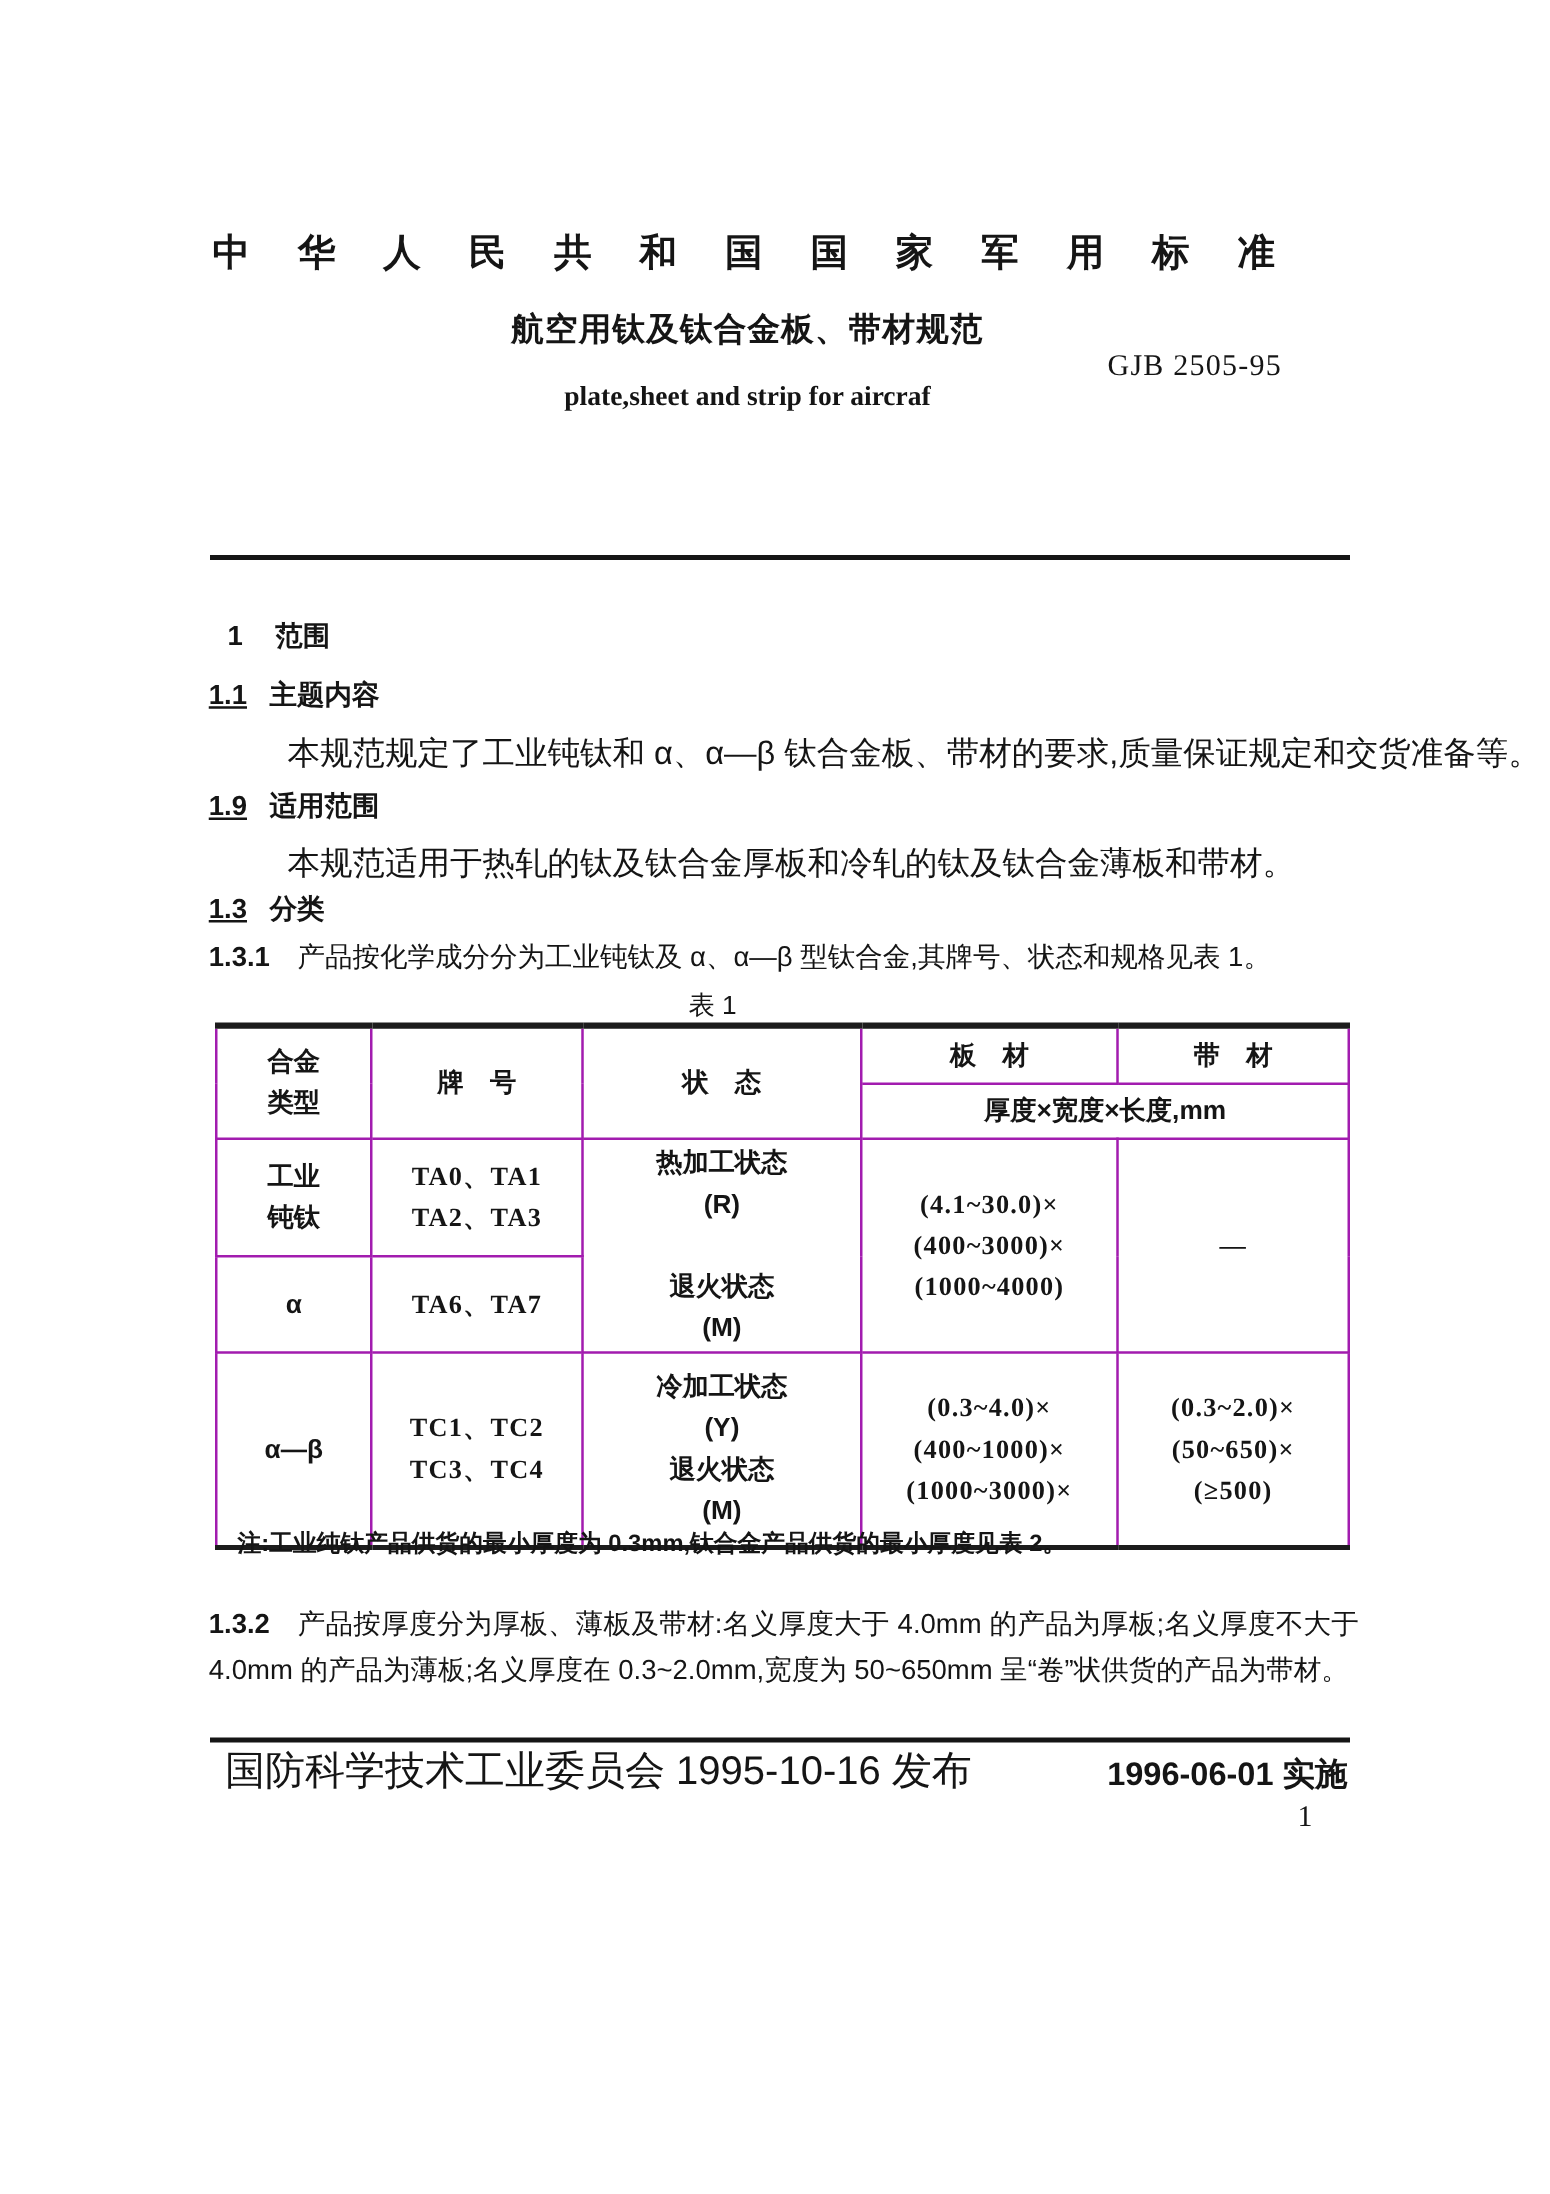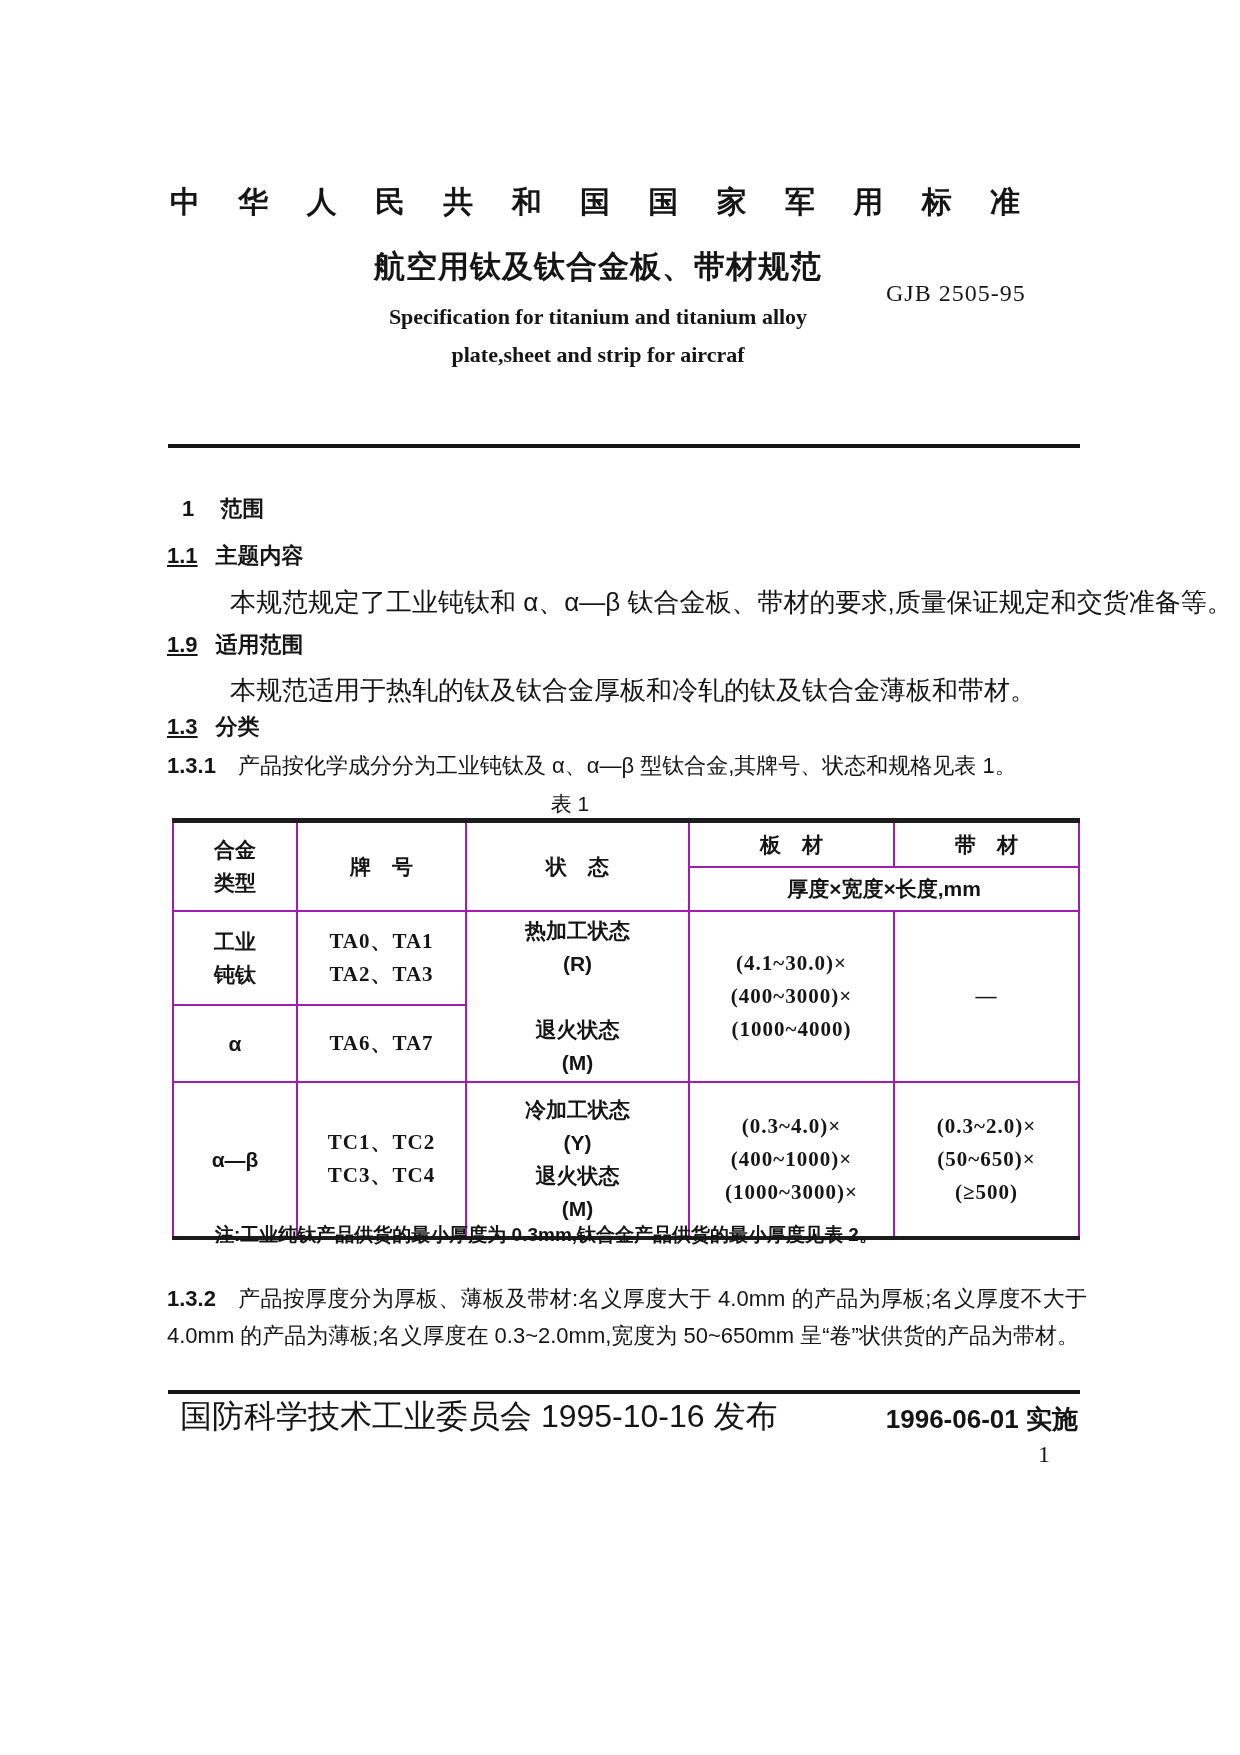--- a/index.html
+++ b/index.html
@@ -16,21 +16,21 @@
   .national-title{
     top:182px;left:170px;width:856px;
     text-align:center;
     font-size:30px;font-weight:bold;
     letter-spacing:15px;
     white-space:nowrap;
   }
   .doc-title{
     top:246px;left:170px;width:856px;
     text-align:center;
-    font-size:31px;font-weight:bold;
+    font-size:26px;font-weight:bold;
     letter-spacing:1px;white-space:nowrap;
   }
   .en-title{
     top:298px;left:170px;width:856px;
     text-align:center;
     font-family:"Liberation Serif",serif;
     font-weight:bold;font-size:22px;line-height:38px;
   }
   .std-no{
     top:280px;left:886px;
@@ -71,35 +71,34 @@
     line-height:33px;
   }
   .t1 tr.hr-a{height:46px;}
   .t1 tr.hr-b{height:44px;}
   .t1 tr.r1{height:76px;}
   .t1 tr.r2{height:62px;}
   .t1 tr.r3{height:156px;}
   .t1 tr:first-child th{border-top:5px solid #1c1c1c;}
   .t1 tr:last-child td{border-bottom:4px solid #1c1c1c;}
   .num-cell{font-family:"Liberation Serif",serif;font-weight:bold;letter-spacing:1px;}
-  .t-note{top:1222px;left:215px;font-size:19px;font-weight:bold;white-space:nowrap;}
+  .t-note{top:1222px;left:190px;font-size:19px;font-weight:bold;white-space:nowrap;}
   
   .footer-issued{top:1395px;left:180px;font-size:32px;font-weight:normal;white-space:nowrap;}
   .footer-effective{top:1402px;right:162px;font-size:26px;font-weight:bold;white-space:nowrap;}
   .page-num{top:1441px;left:1038px;font-size:24px;font-family:"Liberation Serif",serif;}
 </style>
 </head>
 <body>
 
 <div class="abs national-title">中 华 人 民 共 和 国 国 家 军 用 标 准</div>
 
 <div class="abs doc-title">航空用钛及钛合金板、带材规范</div>
 
 <div class="abs en-title">
-  <div>Specification for titanium and titanium alloy</div>
   <div>plate,sheet and strip for aircraf</div>
 </div>
 
 <div class="abs std-no">GJB 2505-95</div>
 
 <div class="abs rule rule-top"></div>
 
 <div class="abs h-sec" style="top:494px;left:182px;">
   <span class="h-num gap-lg">1</span><span>范围</span>
 </div>

